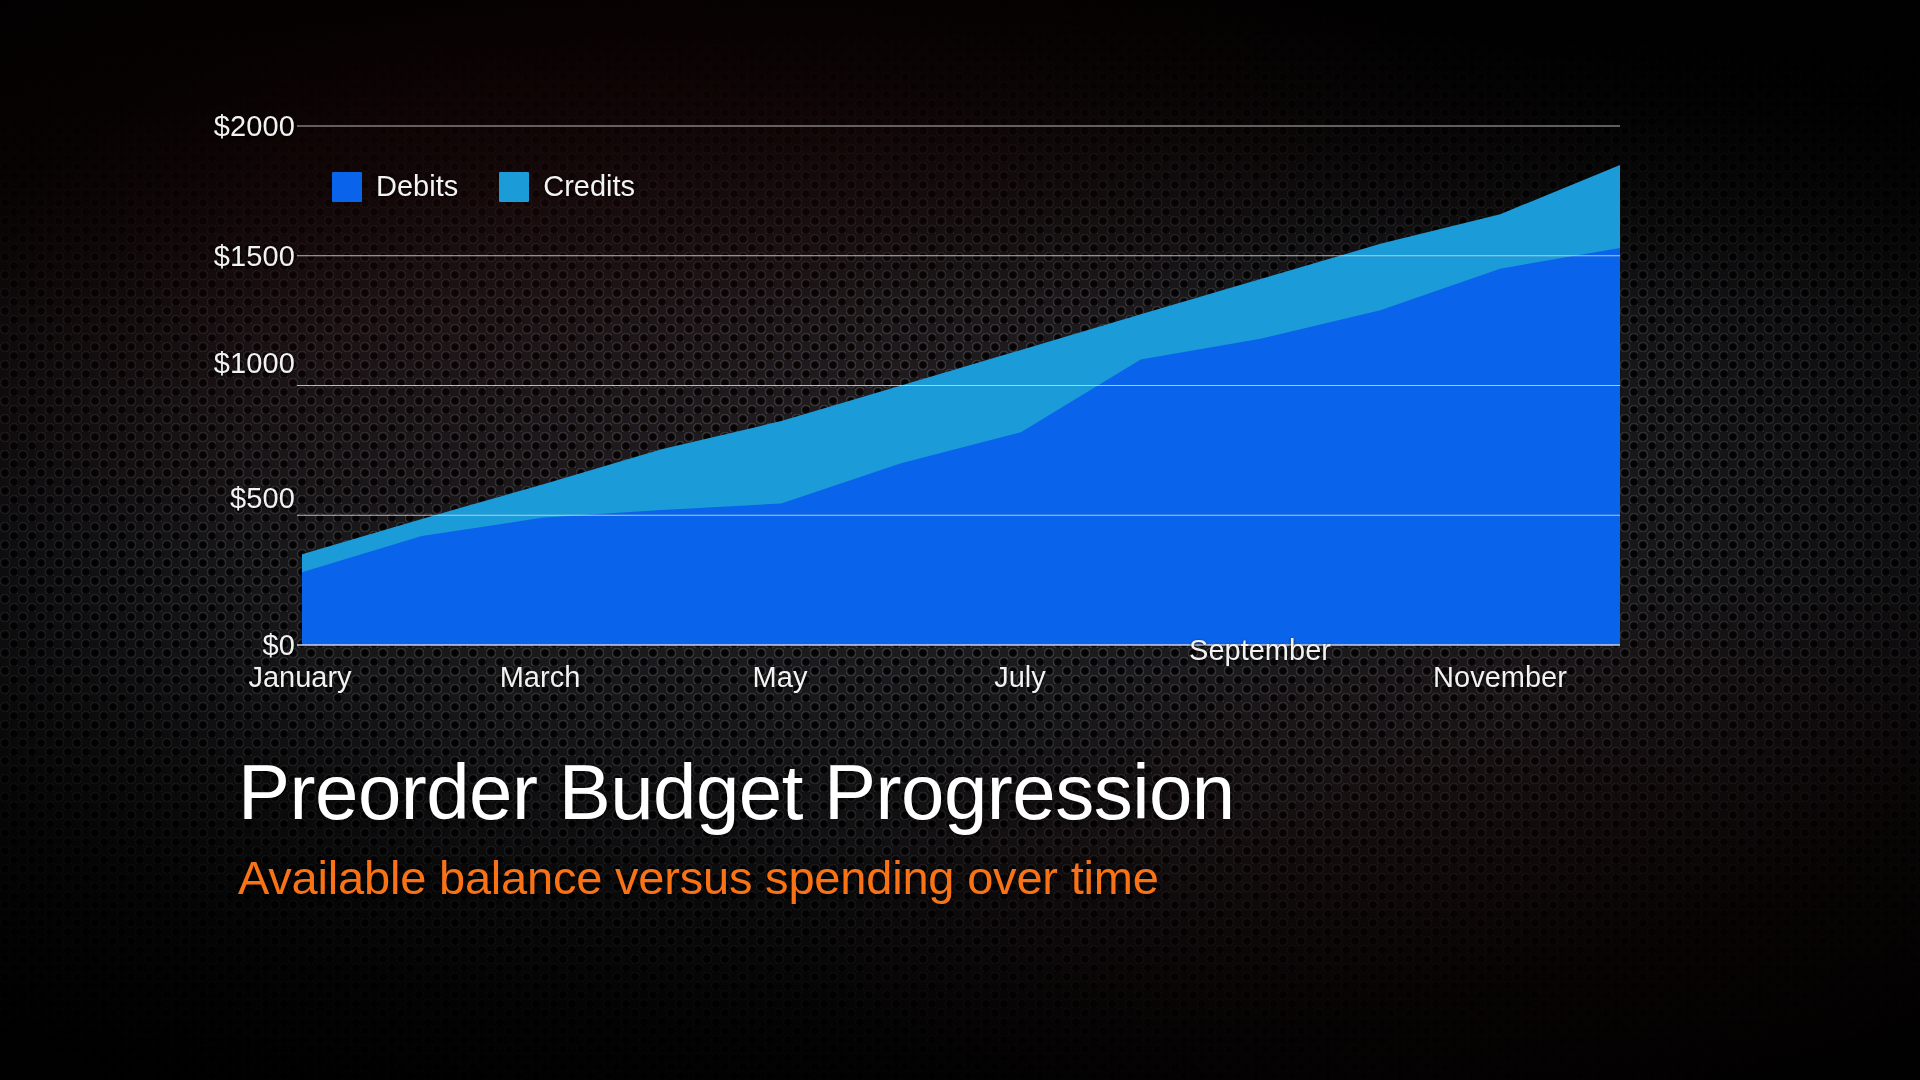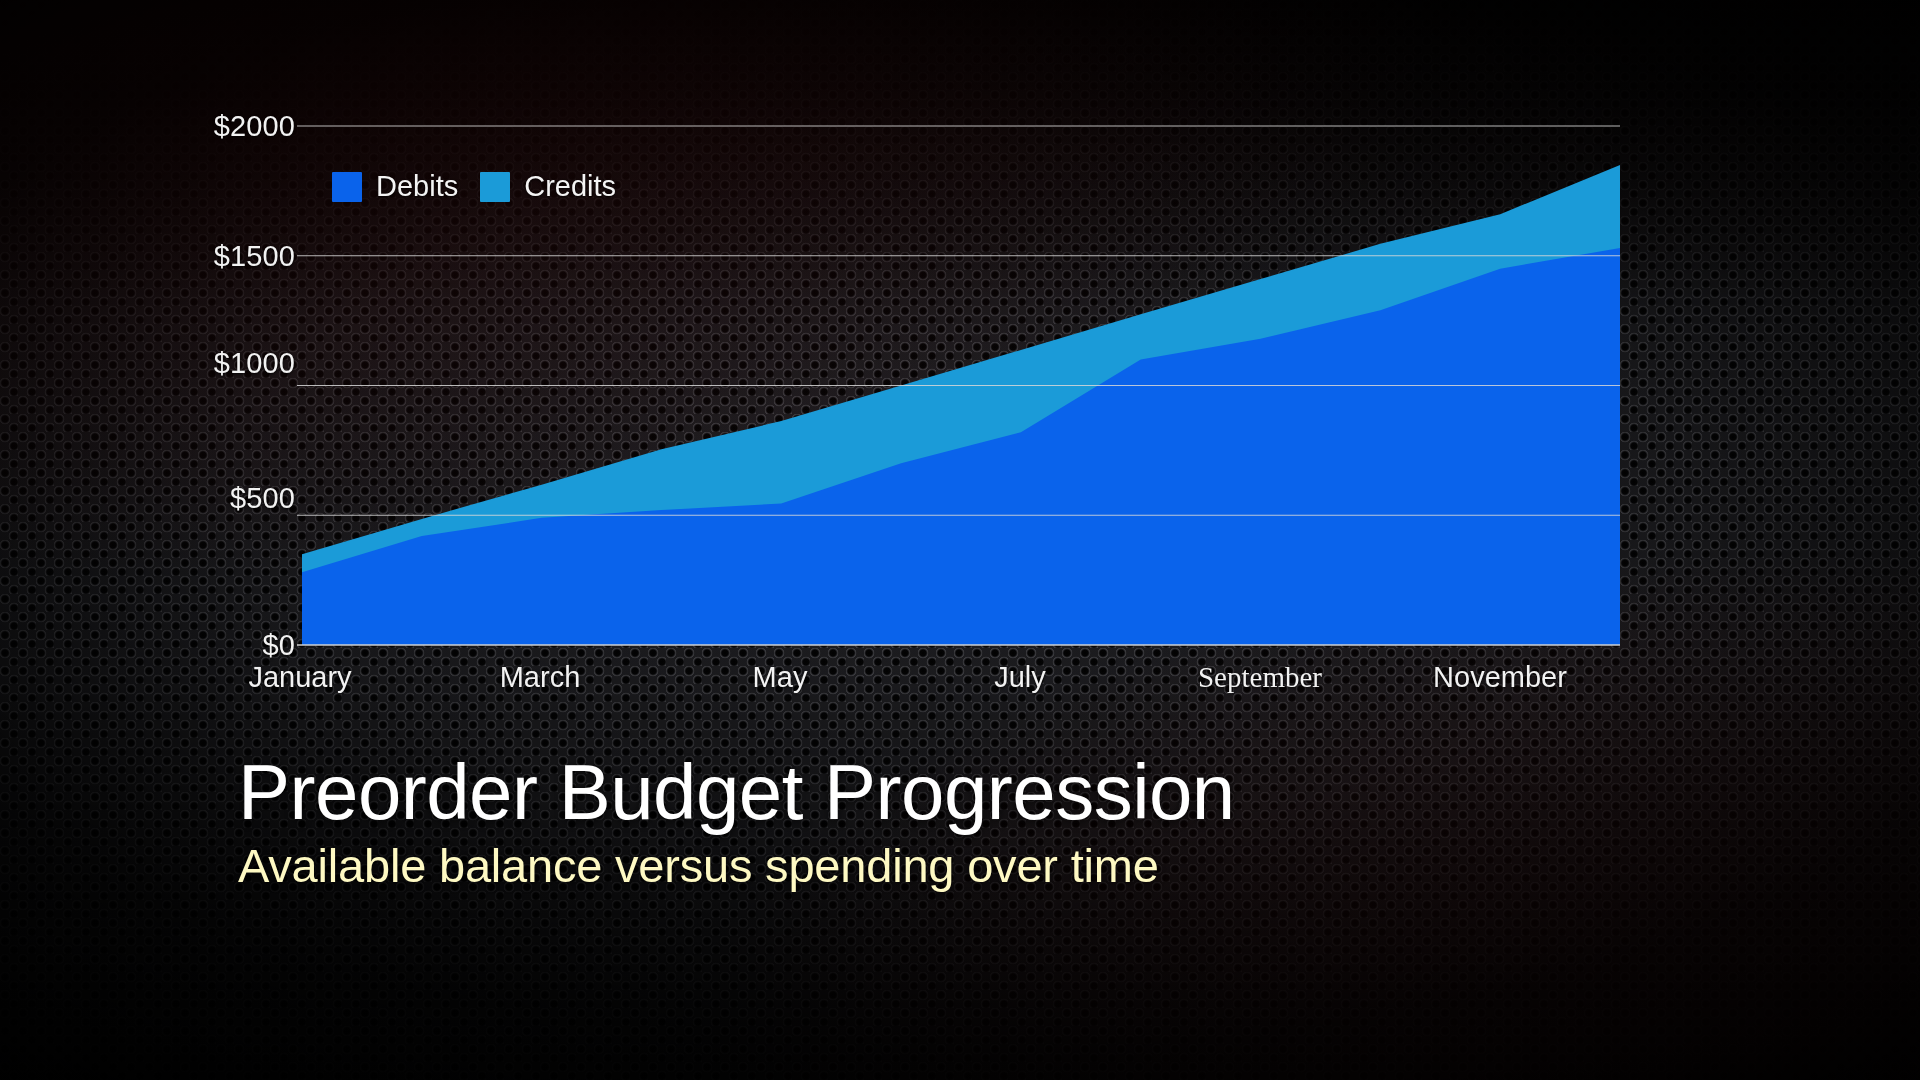--- a/index.html
+++ b/index.html
@@ -86,21 +86,21 @@
     text-shadow: 0 1px 3px rgba(0,0,0,0.85);
   }
 
   
   #legend {
     position: absolute;
     left: 332px;
     top: 170px;
     display: flex;
     align-items: center;
-    gap: 22px;
+    gap: 41px;
   }
   .legend-item {
     display: flex;
     align-items: center;
     gap: 14px;
   }
   .legend-swatch {
     width: 30px;
     height: 30px;
     display: block;
@@ -123,22 +123,22 @@
   #chart-title {
     color: #ffffff;
     font-size: 78px;
     font-weight: 400;
     letter-spacing: -0.5px;
     line-height: 1.05;
     text-shadow: 0 2px 10px rgba(0,0,0,0.75);
     white-space: nowrap;
   }
   #chart-subtitle {
-    margin-top: 6px;
-    color: #fef9c3;
+    margin-top: 18px;
+    color: #f97316;
     font-size: 47px;
     font-weight: 400;
     letter-spacing: -0.2px;
     line-height: 1.1;
     text-shadow: 0 2px 8px rgba(0,0,0,0.70);
     white-space: nowrap;
   }
 </style>
 </head>
 <body>
@@ -169,21 +169,21 @@
   <div class="ytick-label" style="right:1625px; top:110px;">$2000</div>
   <div class="ytick-label" style="right:1625px; top:240px;">$1500</div>
   <div class="ytick-label" style="right:1625px; top:347px;">$1000</div>
   <div class="ytick-label" style="right:1625px; top:482px;">$500</div>
   <div class="ytick-label" style="right:1625px; top:629px;">$0</div>
 
   <div class="xtick-label" style="left:180px; top:661px; width:240px;">January</div>
   <div class="xtick-label" style="left:420px; top:661px; width:240px;">March</div>
   <div class="xtick-label" style="left:660px; top:661px; width:240px;">May</div>
   <div class="xtick-label" style="left:900px; top:661px; width:240px;">July</div>
-  <div class="xtick-label" style="left:1140px; top:661px; width:240px;font-family:Liberation Serif, serif;">September</div>
+  <div class="xtick-label" style="left:1140px; top:634px; width:240px;">September</div>
   <div class="xtick-label" style="left:1380px; top:661px; width:240px;">November</div>
 
   <div id="legend">
     <div class="legend-item">
       <span class="legend-swatch" style="background:#0a63eb;"></span>
       <span class="legend-text">Debits</span>
     </div>
     <div class="legend-item">
       <span class="legend-swatch" style="background:#1b9bd8;"></span>
       <span class="legend-text">Credits</span>

